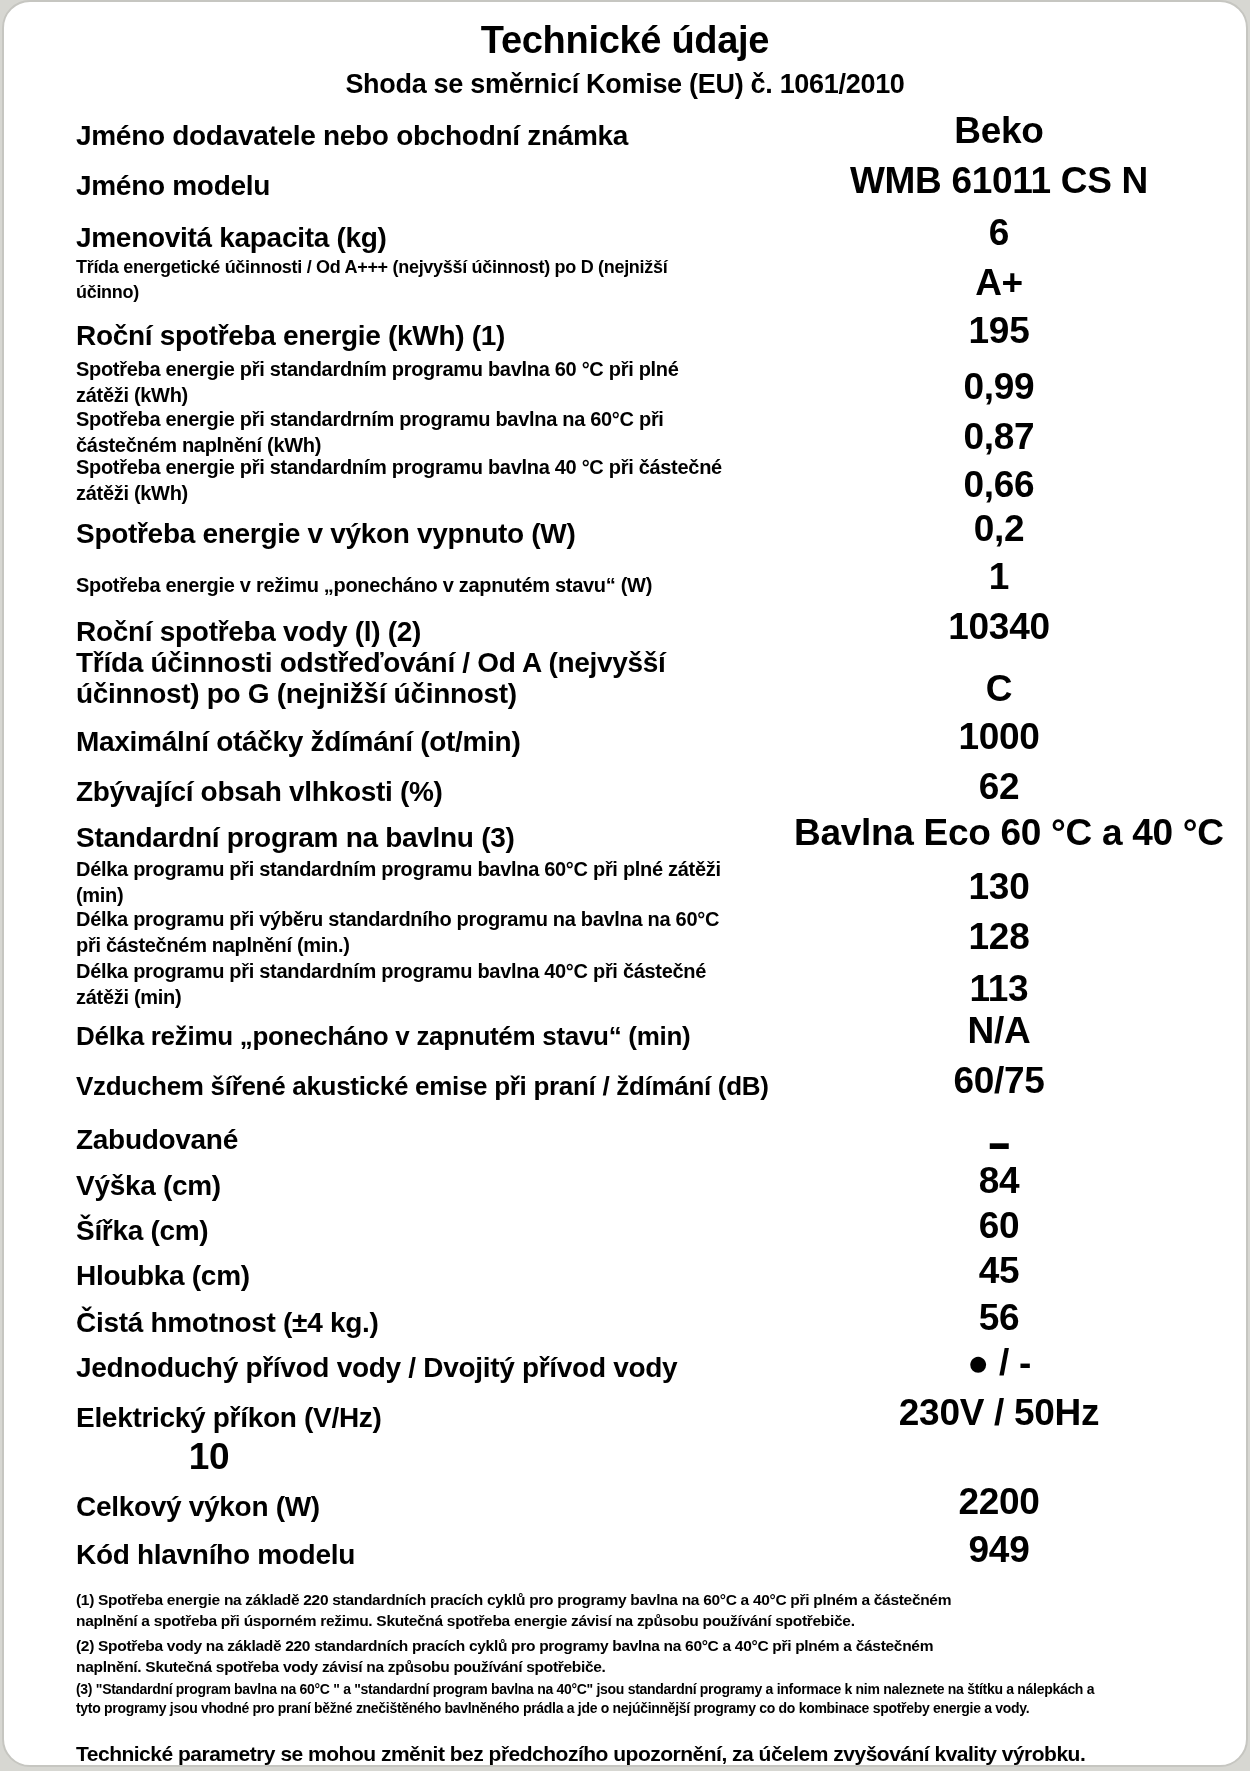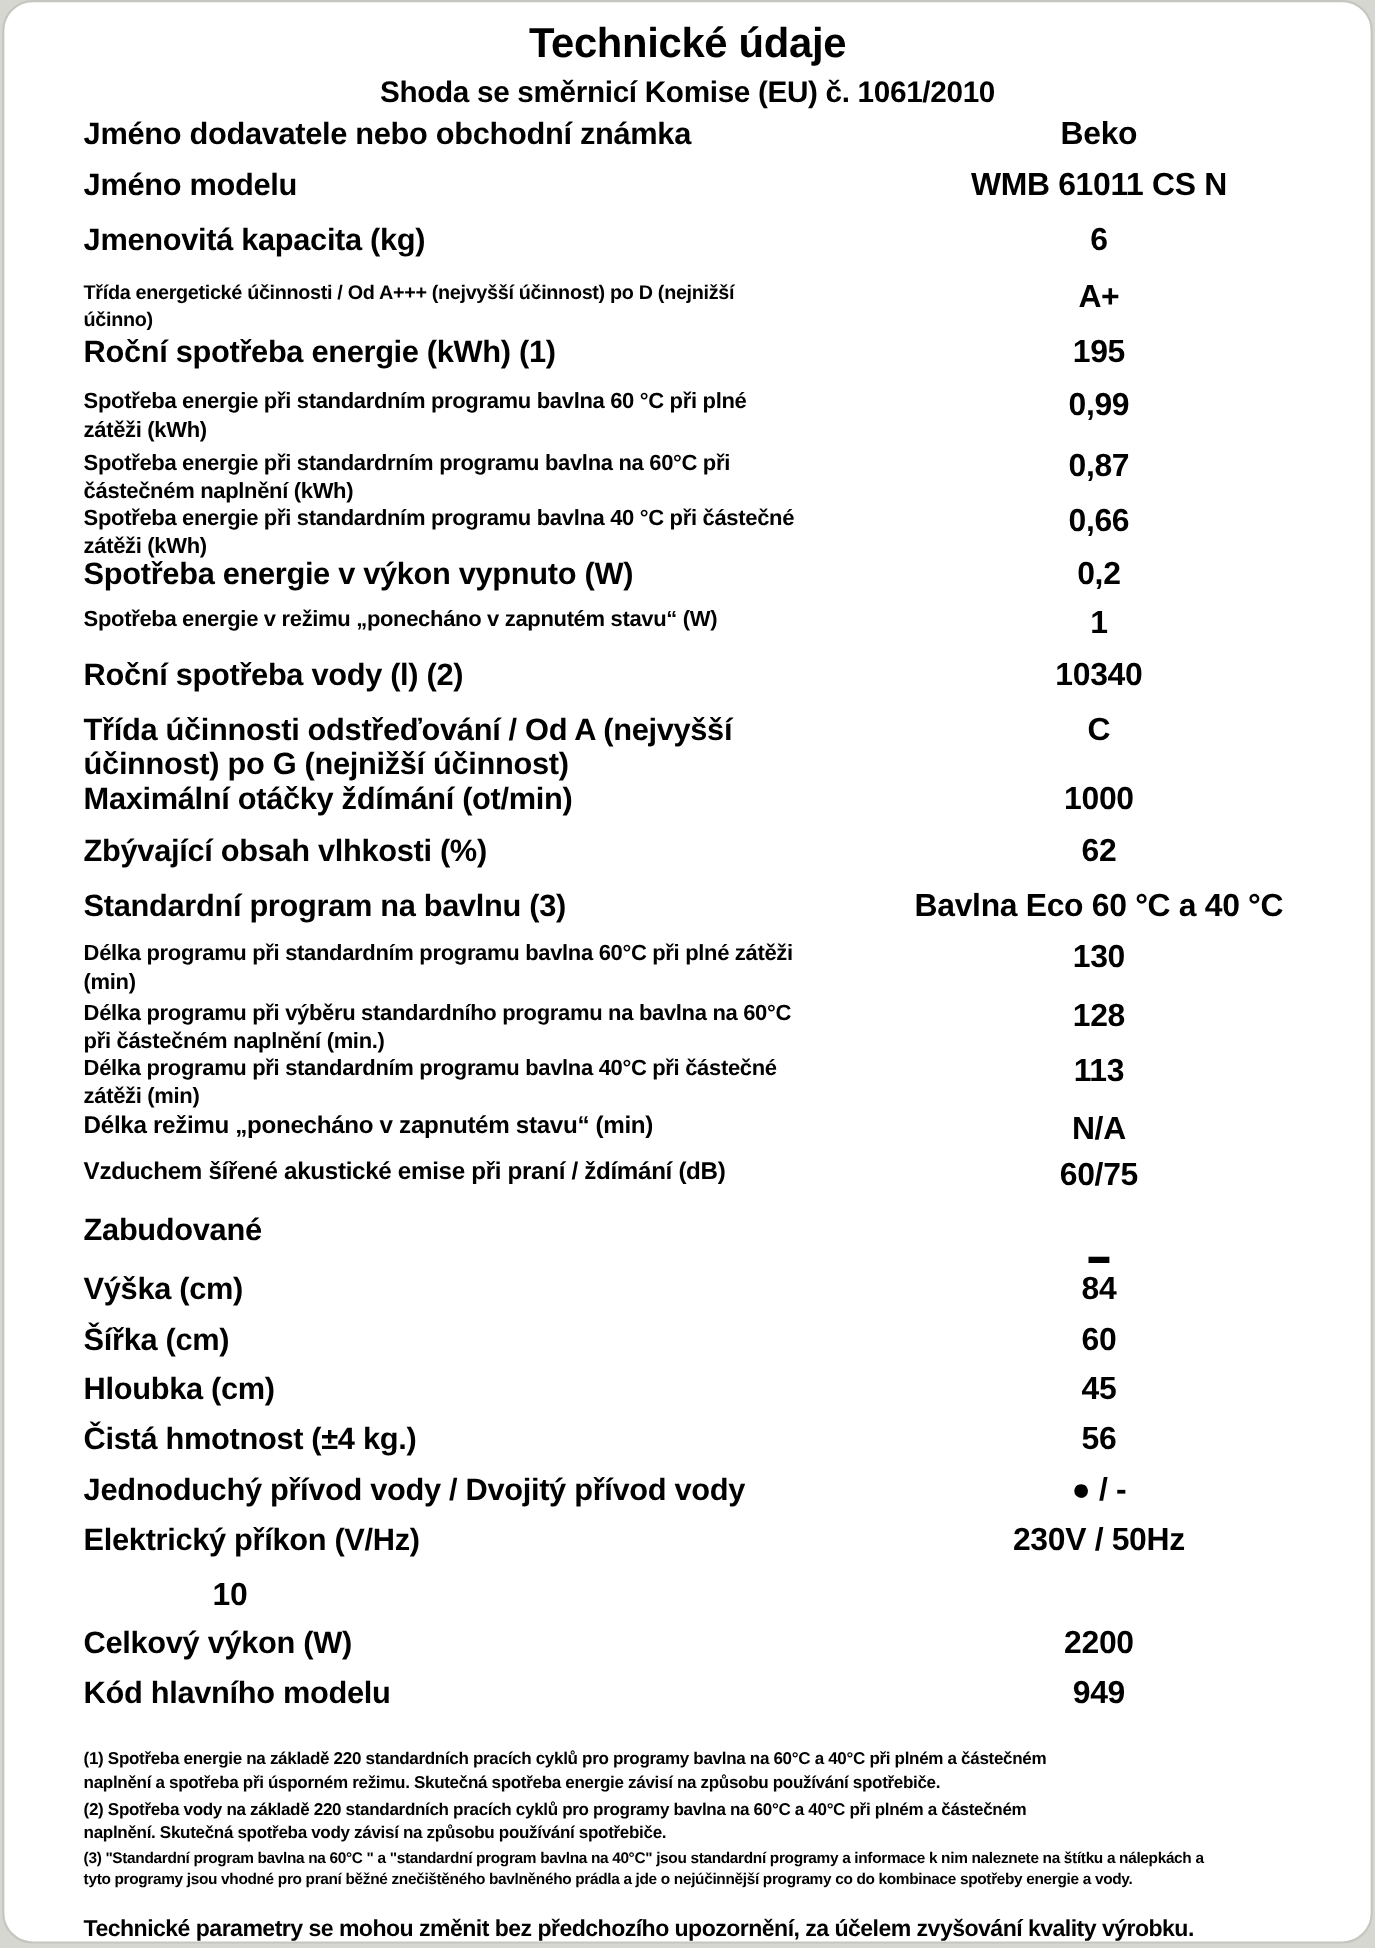--- a/index.html
+++ b/index.html
@@ -7,25 +7,25 @@
     position:relative; width:1246px; height:1767px; margin:0 auto;
     background:#ffffff; border:2px solid #c6c6c1; border-radius:28px;
     box-sizing:border-box; overflow:hidden;
     font-family:"Liberation Sans","DejaVu Sans",sans-serif;
     font-weight:bold; color:#000; letter-spacing:-0.3px;
   }
   .header { text-align:center; padding-top:18px; }
   .title { font-size:38px; line-height:1.1; }
   .subtitle { font-size:27px; margin-top:7px; }
   .rows { margin-top:6px; }
-  .r { display:flex; align-items:flex-start; }
+  .r { display:flex; align-items:flex-end; }
   .lb { margin-left:72px; width:718px; white-space:pre; }
-  .vl { width:410px; text-align:center; white-space:pre; font-size:29px; flex:none; }
+  .vl { width:410px; text-align:center; white-space:pre; font-size:37px; flex:none; }
   .big .lb { font-size:28px; line-height:1.12; }
-  .med .lb { font-size:22px; line-height:1.2; }
+  .med .lb { font-size:26px; line-height:1.2; }
   .sm  .lb { font-size:20px; line-height:1.3; }
   .xs  .lb { font-size:18px; line-height:1.35; }
   .vl.dash { align-self:flex-end; font-size:19px; line-height:1.3; }
   .fns { margin:18px 0 0 72px; }
   .fn { font-size:15.5px; line-height:1.38; margin-bottom:3px; white-space:pre; }
   .fn.fn3 { font-size:14px; line-height:1.34; }
   .disclaimer { margin:24px 0 0 72px; font-size:21px; letter-spacing:-0.5px; }
 </style>
 </head>
 <body>

